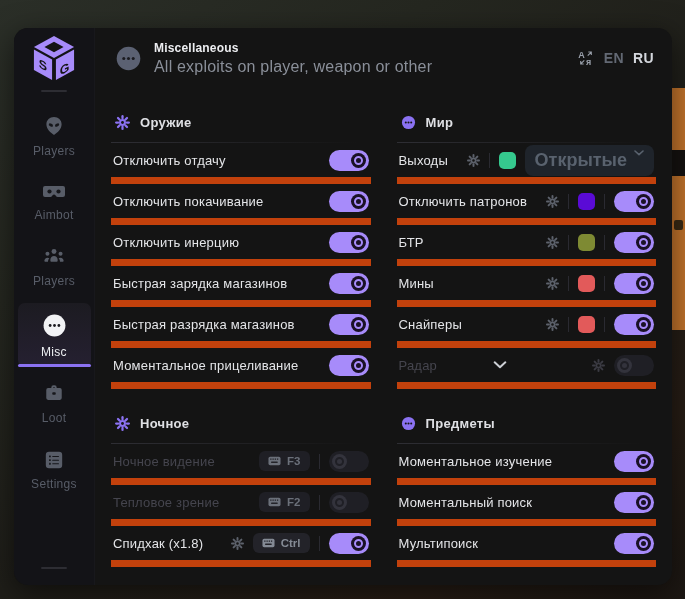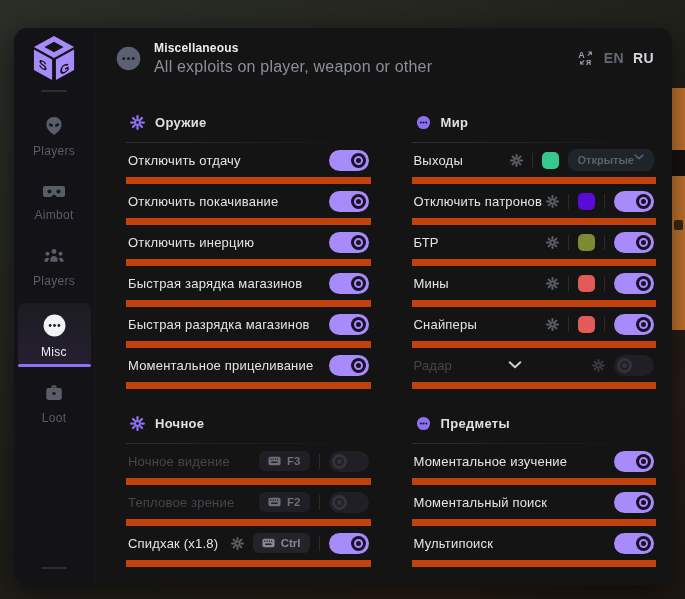--- a/index.html
+++ b/index.html
@@ -33,41 +33,41 @@
   .hdr-text{display:flex;flex-direction:column;}
   .hdr-title{font-size:12px;font-weight:700;color:#edeef1;letter-spacing:.2px;}
   .hdr-sub{font-size:16px;color:#8a8f99;margin-top:3px;letter-spacing:.2px;}
   .hdr-right{margin-left:auto;display:flex;align-items:center;gap:9px;}
   .translate-icon{color:#9aa0ab;line-height:0;}
   .lang{font-size:14px;letter-spacing:.4px;}
   .lang.en{color:#62687400;color:#636974;font-weight:600;cursor:pointer;}
   .lang.ru{color:#d4d7dd;font-weight:700;cursor:pointer;}
 
   .columns{display:grid;grid-template-columns:1fr 1fr;column-gap:26px;padding:0 16px;flex:1;min-height:0;}
-  .col{min-width:0;margin-left:15px;}
+  .col{min-width:0;}
 
   .sec-head{display:flex;align-items:center;gap:10px;padding:27px 4px 12px;}
   .sec-icon{line-height:0;color:#8b72f2;}
   .sec-title{font-size:13px;font-weight:700;color:#dfe0e4;letter-spacing:.3px;}
   .sec-divider{height:1px;background:linear-gradient(90deg,#2e2e34 0%,rgba(46,46,52,0) 95%);}
 
   .row{height:41px;display:flex;align-items:center;border-bottom:7px solid #c2410c;padding:0 2px;}
   .row-label{font-size:13px;color:#e4e5e8;letter-spacing:.2px;white-space:nowrap;}
   .row.dim .row-label{color:#45454e;}
   .row-controls{margin-left:auto;display:flex;align-items:center;gap:9px;}
   .ctl-sep{width:1px;height:15px;background:#2a2a31;}
   .gear{line-height:0;color:#5d626c;cursor:pointer;}
   .row.dim .gear{color:#3b3b43;}
   .swatch{width:17px;height:17px;border-radius:5px;cursor:pointer;flex-shrink:0;}
   .key-badge{display:flex;align-items:center;gap:6px;background:#232329;border-radius:6px;
     padding:4px 9px;color:#84langs{}8a94;color:#848a94;font-size:11.5px;font-weight:600;cursor:pointer;}
   .row.dim .key-badge{color:#6b707a;background:#1f1f25;}
   .kbd-icon{line-height:0;}
-  .dropdown{display:flex;align-items:flex-start;background:#1f242b;border-radius:8px;
-    padding:5px 10px;color:#59626e;font-size:11px;font-weight:600;cursor:pointer;}
+  .dropdown{display:flex;align-items:flex-start;gap:7px;background:#1f242b;border-radius:8px;
+    padding:5px 10px;color:#59626e;font-size:18px;font-weight:600;cursor:pointer;}
   .dd-chevron{line-height:0;color:#59626e;}
   .radar-chevron{margin-left:56px;line-height:0;color:#cdd0d6;cursor:pointer;}
 
   .toggle{width:40px;height:21px;border-radius:11px;position:relative;cursor:pointer;flex-shrink:0;}
   .toggle .knob{position:absolute;top:3px;width:15px;height:15px;border-radius:50%;
     display:flex;align-items:center;justify-content:center;}
   .toggle .knob::after{content:"";width:5px;height:5px;border-radius:50%;}
   .toggle.on{background:#a78bfa;}
   .toggle.on .knob{right:3px;background:#1a1126;}
   .toggle.on .knob::after{border:2px solid #a78bfa;}
@@ -140,20 +140,34 @@
               </svg></span>
             <span class="side-label">Misc</span>
             <div class="active-bar"></div>
           </div>
           <div class="side-item">
             <span style="line-height: 0;"><svg width="22" height="20" viewBox="0 0 24 22" fill="currentColor">
                 <path d="M9 4.5V4a2.5 2.5 0 0 1 2.5-2.5h1A2.5 2.5 0 0 1 15 4v.5h3.5a2 2 0 0 1 2 2v9a2 2 0 0 1-2 2h-13a2 2 0 0 1-2-2v-9a2 2 0 0 1 2-2H9zm2 0h2V4a.5.5 0 0 0-.5-.5h-1a.5.5 0 0 0-.5.5v.5z"></path>
                 <rect x="10.1" y="9" width="3.8" height="2.8" rx="0.9" fill="#16171b"></rect>
               </svg></span>
             <span class="side-label">Loot</span>
+          </div>
+          <div class="side-item">
+            <span style="line-height: 0;"><svg width="20" height="20" viewBox="0 0 22 22" fill="currentColor">
+                <rect x="2" y="2" width="18" height="18" rx="3.5"></rect>
+                <g fill="#16171b">
+                  <rect x="5.5" y="6.1" width="2" height="2" rx="0.5"></rect>
+                  <rect x="9" y="6.6" width="7.5" height="1.2" rx="0.6"></rect>
+                  <rect x="5.5" y="10.1" width="2" height="2" rx="0.5"></rect>
+                  <rect x="9" y="10.6" width="7.5" height="1.2" rx="0.6"></rect>
+                  <rect x="5.5" y="14.1" width="2" height="2" rx="0.5"></rect>
+                  <rect x="9" y="14.6" width="7.5" height="1.2" rx="0.6"></rect>
+                </g>
+              </svg></span>
+            <span class="side-label">Settings</span>
           </div>
         </div>
       <div class="side-bottom-dash"></div>
     </div>
 
     <div class="main">
       <div class="header">
         <span class="hdr-icon">
           <svg width="27" height="27" viewBox="0 0 24 24">
               <circle cx="12" cy="12" r="10.5" fill="currentColor"></circle>

